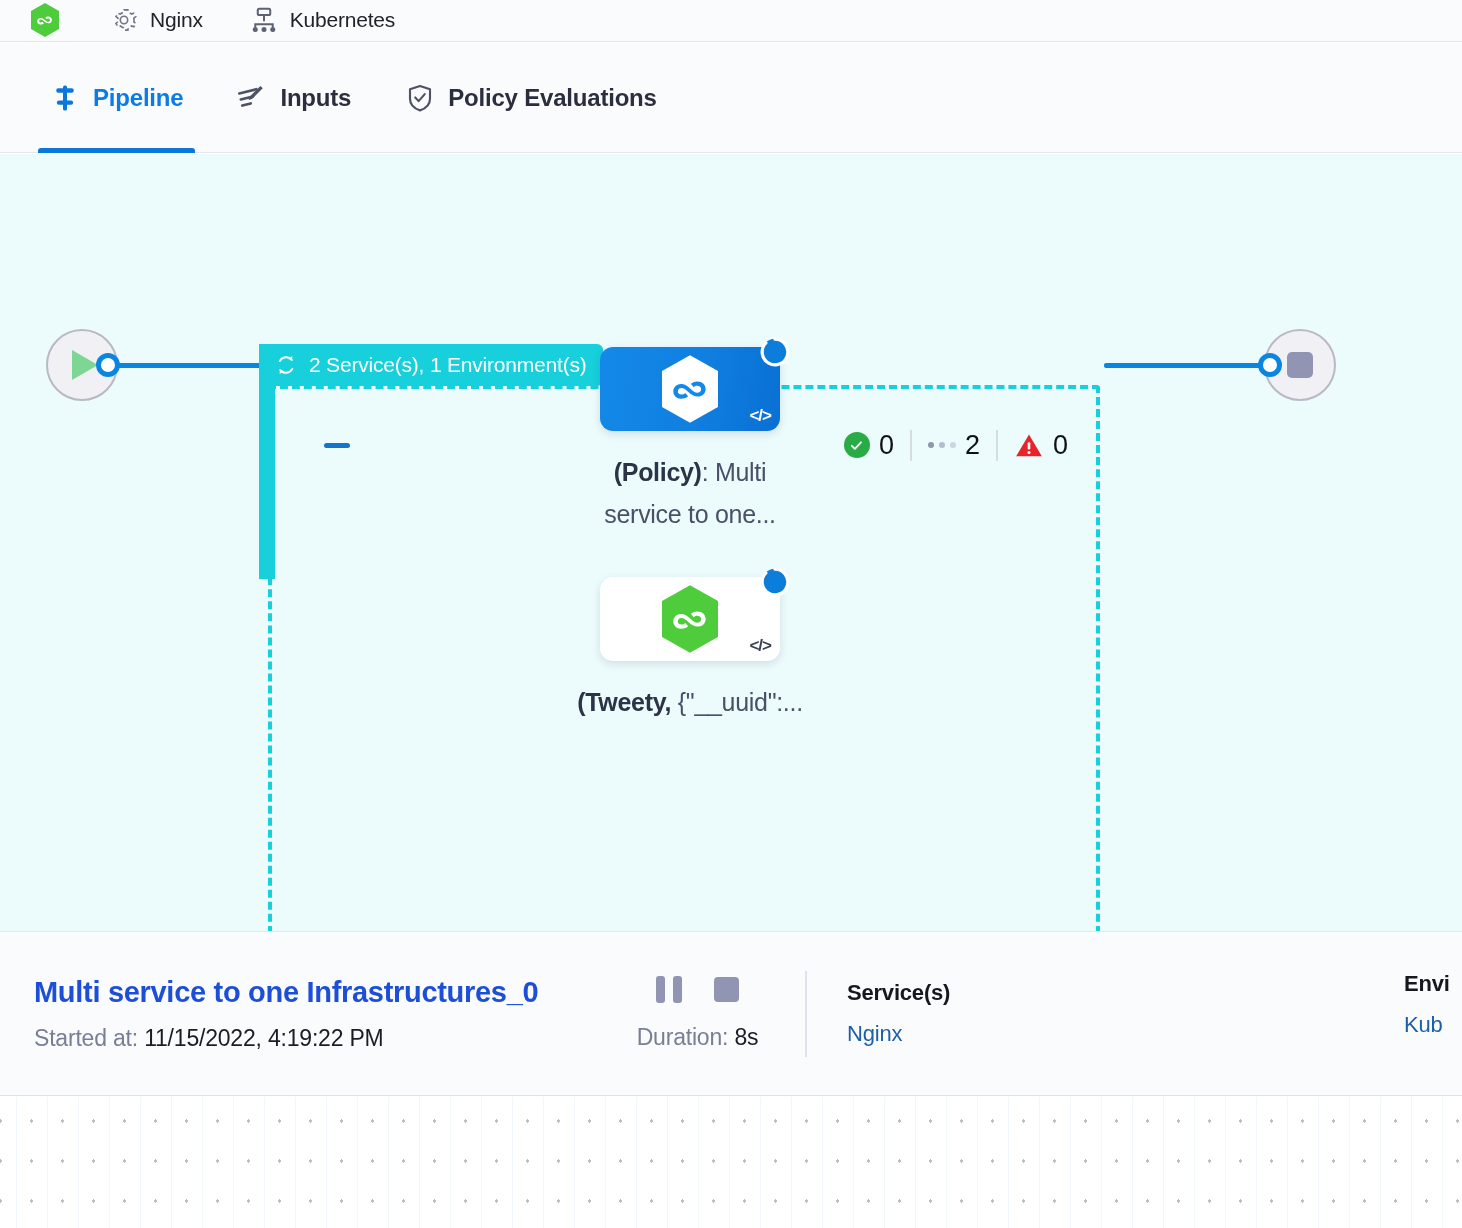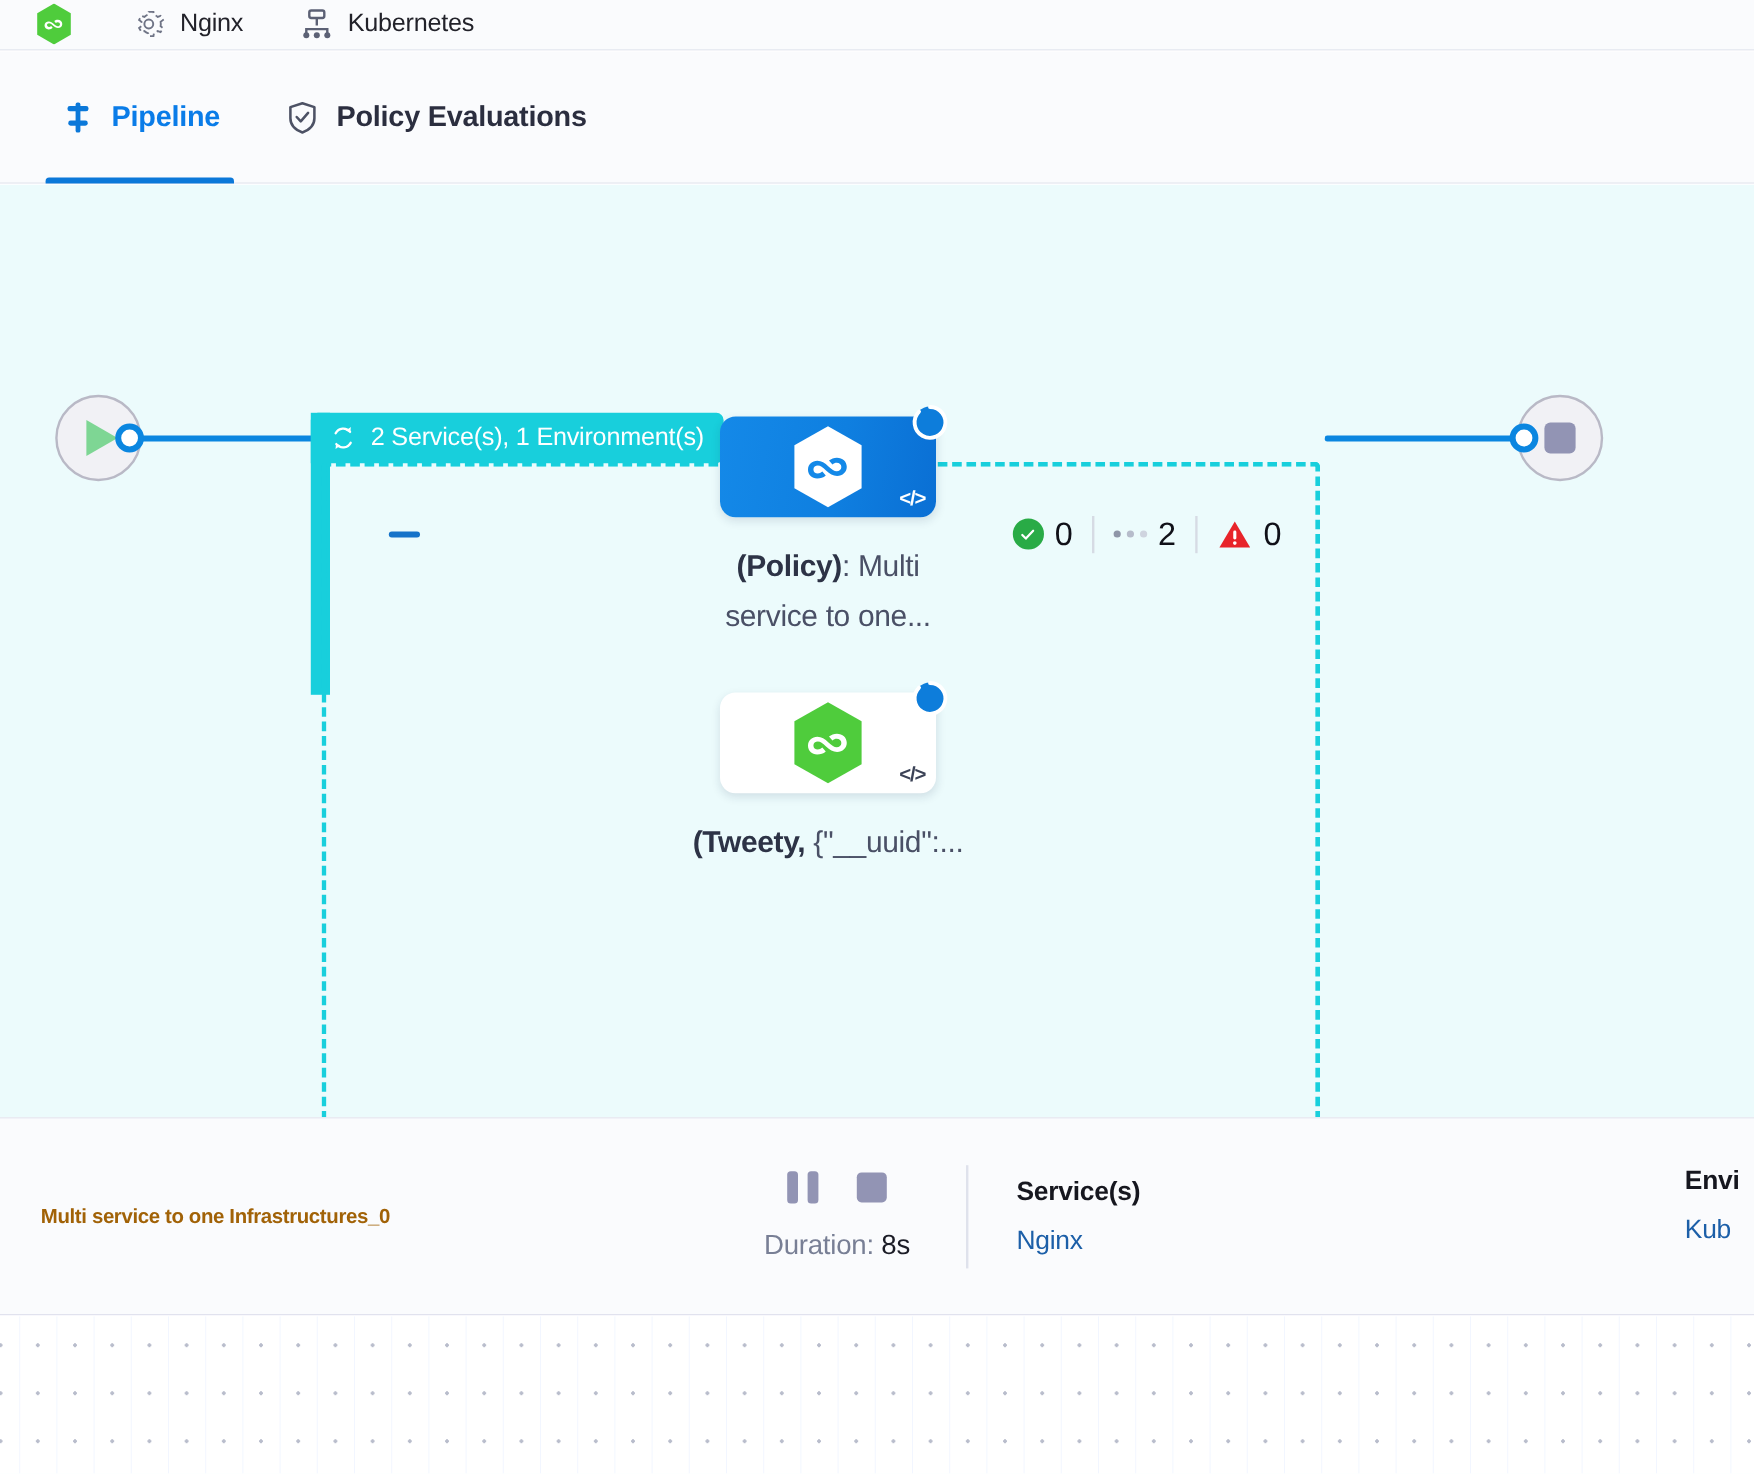--- a/index.html
+++ b/index.html
@@ -139,21 +139,21 @@
   }
   .node-label b { color: #2d3346; font-weight: 700; }
 
   
   .detail {
     position: absolute; left: 0; top: 931px; width: 1462px; height: 165px;
     background: #fafbfd; border-top: 1px solid #e4e7ef; border-bottom: 1px solid #e1e2ee;
     display: flex; align-items: center;
   }
   .detail-left { padding-left: 34px; width: 590px; }
-  .detail-title { font-size: 17px; font-weight: 700; color: #a16207; letter-spacing: -0.3px; white-space: nowrap; }
+  .detail-title { font-size: 29px; font-weight: 700; color: #1d4ed8; letter-spacing: -0.3px; white-space: nowrap; }
   .detail-sub { margin-top: 16px; font-size: 23px; color: #1b1c26; letter-spacing: -0.2px; white-space: nowrap; }
   .detail-sub .muted { color: #787f95; }
   .detail-mid { width: 215px; display: flex; flex-direction: column; align-items: center; }
   .ctrlrow { display: flex; align-items: center; gap: 32px; }
   .ctrl-pause { display: flex; gap: 8px; cursor: pointer; }
   .ctrl-pause i { display: block; width: 9px; height: 27px; background: #9294b4; border-radius: 3px; }
   .ctrl-stop { width: 25px; height: 25px; background: #9294b4; border-radius: 4px; cursor: pointer; }
   .duration { margin-top: 21px; font-size: 23px; color: #1b1c26; letter-spacing: -0.2px; white-space: nowrap; }
   .duration .muted { color: #787f95; }
   .vdiv { width: 2px; height: 86px; background: #dfe2ec; }
@@ -212,20 +212,27 @@
 
     <div class="tab active">
       <svg class="tab-ico" viewBox="0 0 24 24">
         <rect x="10.4" y="2" width="3.2" height="20" rx="1.3" fill="#0b78d9"></rect>
         <rect x="5" y="4.2" width="14" height="3.6" rx="1.6" fill="#0b78d9"></rect>
         <rect x="5.5" y="14" width="13" height="3.4" rx="1.6" fill="#0b78d9"></rect>
       </svg>
       <span class="tab-label">Pipeline</span>
     </div>
 
+    <div class="tab">
+      <svg class="tab-ico" viewBox="0 0 24 24">
+        <path d="M3 6h14M3 11h10M3 16h7" stroke="#4d5265" stroke-width="2.1" stroke-linecap="round" transform="rotate(-14 12 12)"></path>
+        <path d="M20.6 4.2l-1.9-1.9-8.6 8.6-.8 2.7 2.7-.8z" fill="#4d5265"></path>
+      </svg>
+      <span class="tab-label">Inputs</span>
+    </div>
 
     <div class="tab">
       <svg class="tab-ico" viewBox="0 0 24 24">
         <path d="M12 2.4 20 5v7.5c0 5-3.4 7.8-8 9.4-4.6-1.6-8-4.4-8-9.4V5z" fill="none" stroke="#4d5265" stroke-width="1.7" stroke-linejoin="round"></path>
         <path d="M8.2 11.6l2.7 2.9 4.9-5.6" fill="none" stroke="#4d5265" stroke-width="1.7" stroke-linecap="round" stroke-linejoin="round"></path>
       </svg>
       <span class="tab-label">Policy Evaluations</span>
     </div>
 
   </div>
@@ -324,20 +331,24 @@
         <b>(Tweety,</b><span> {"__uuid":...</span>
       </div>
     </div>
 
   </div>
 
   <div class="detail">
 
     <div class="detail-left">
       <div class="detail-title">Multi service to one Infrastructures_0</div>
+      <div class="detail-sub">
+        <span class="muted">Started at:</span>
+        <span>11/15/2022, 4:19:22 PM</span>
+      </div>
     </div>
 
     <div class="detail-mid">
       <div class="ctrlrow">
         <span class="ctrl-pause">
             <i></i>
             <i></i>
           </span>
         <span class="ctrl-stop"></span>
       </div>

